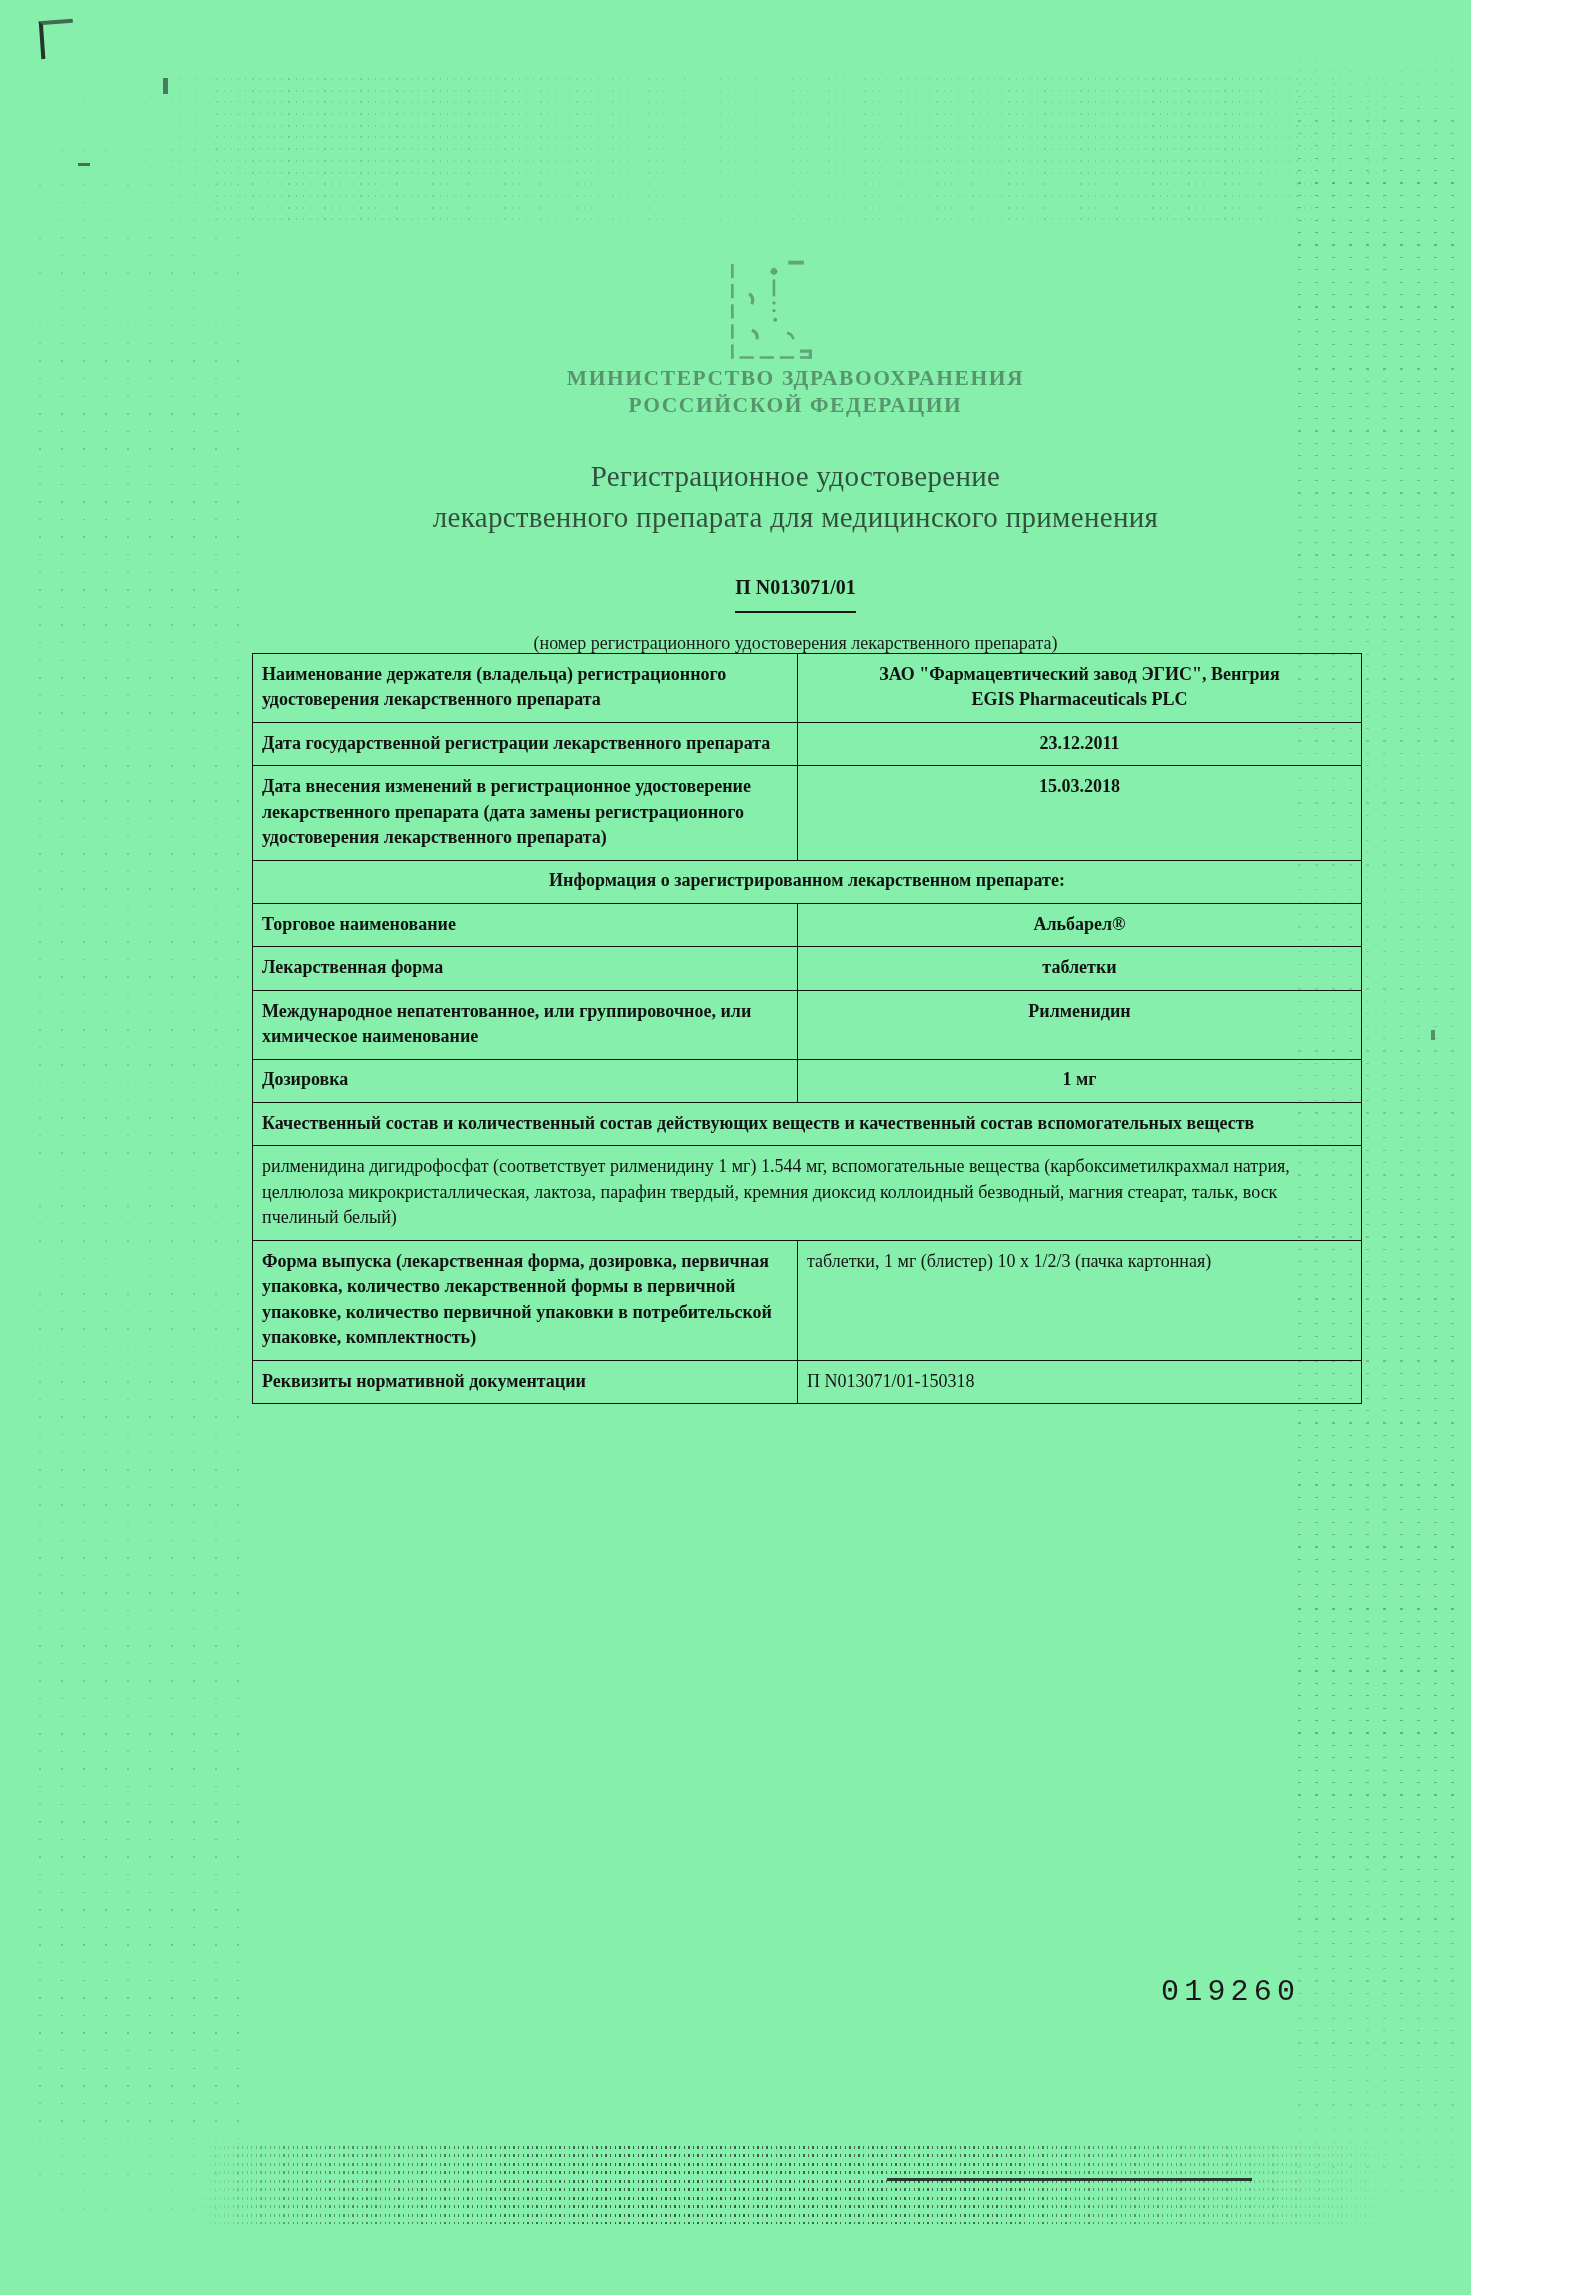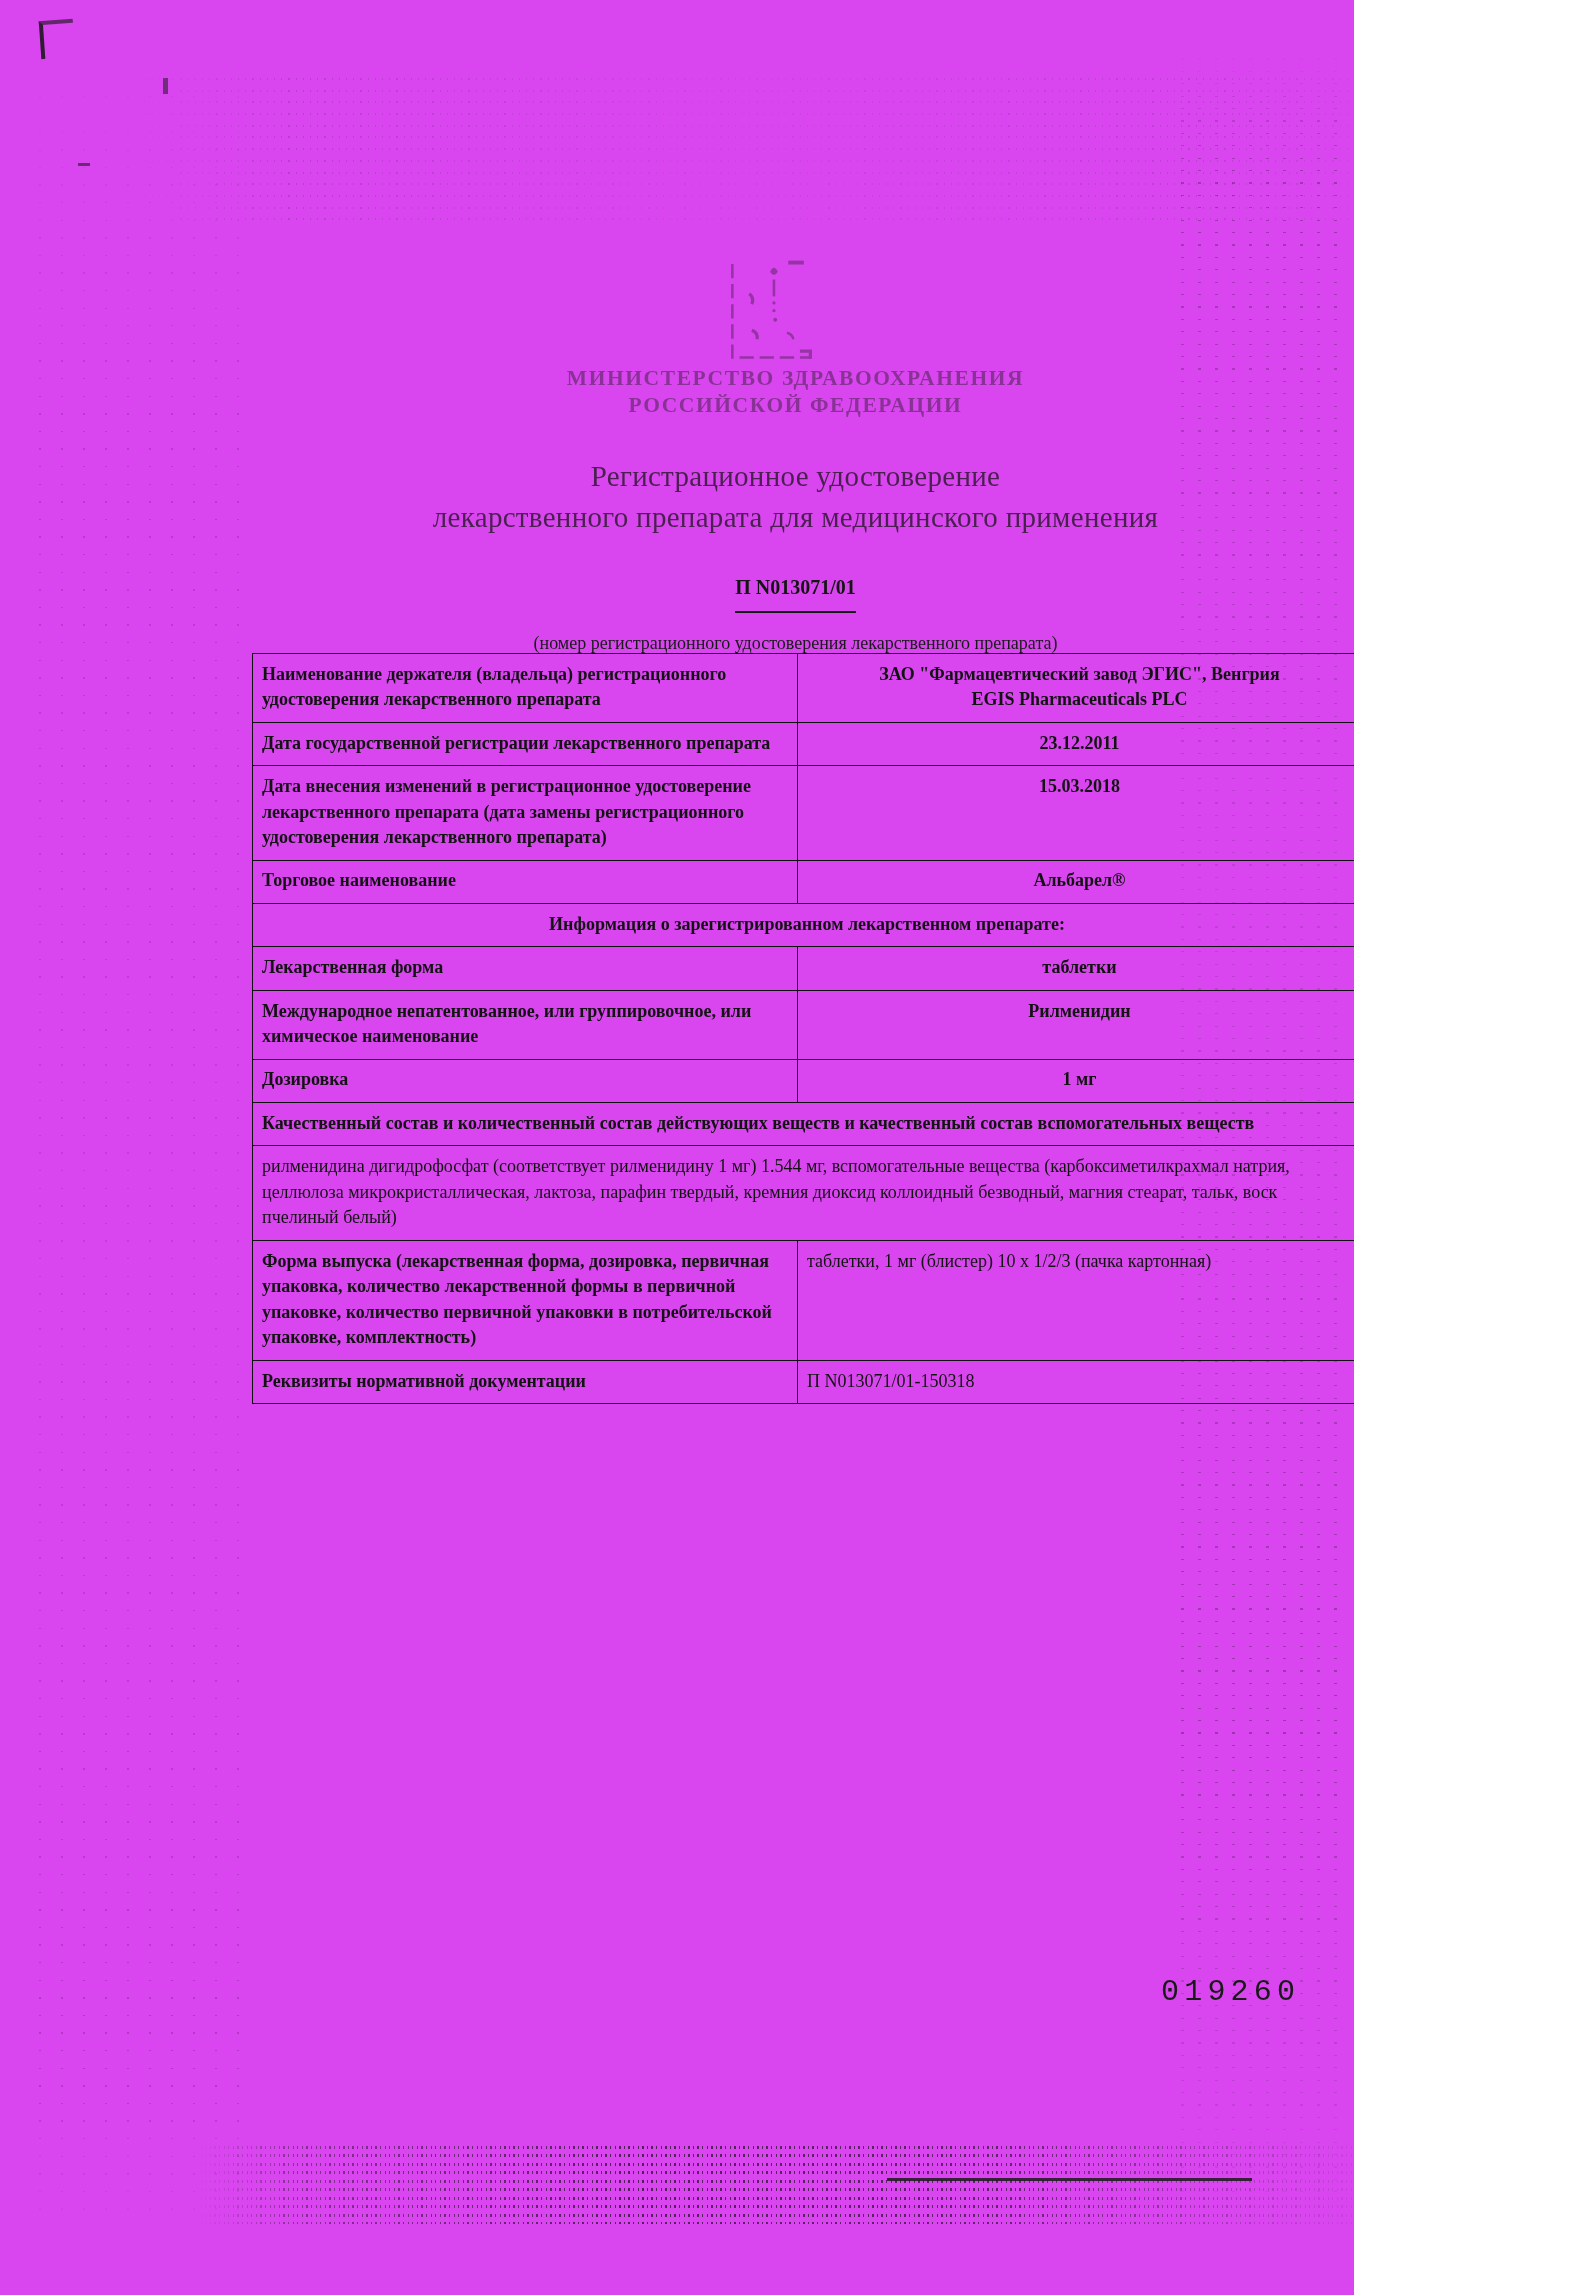--- a/index.html
+++ b/index.html
@@ -7,23 +7,23 @@
     padding: 0;
     background: #ffffff;
   }
   body {
     font-family: "Liberation Serif", "DejaVu Serif", serif;
     color: #111111;
   }
 
   #page {
     position: relative;
-    width: 1354px;
+    width: 1471px;
     height: 2295px;
-    background: #d946ef;
+    background: #86efac;
     overflow: hidden;
   }
 
   
   .noise {
     position: absolute;
     pointer-events: none;
     opacity: .85;
   }
   .noise-left {
@@ -298,27 +298,27 @@
         </tr>
         <tr>
           <td class="lab">Дата государственной регистрации лекарственного препарата</td>
           <td class="val">23.12.2011</td>
         </tr>
         <tr>
           <td class="lab">Дата внесения изменений в регистрационное удостоверение лекарственного препарата (дата замены регистрационного удостоверения лекарственного препарата)</td>
           <td class="val">15.03.2018</td>
         </tr>
         <tr>
+          <td class="section" colspan="2">Информация о зарегистрированном лекарственном препарате:</td>
+        </tr>
+        <tr>
           <td class="lab">Торговое наименование</td>
           <td class="val">Альбарел®</td>
         </tr>
         <tr>
-          <td class="section" colspan="2">Информация о зарегистрированном лекарственном препарате:</td>
-        </tr>
-        <tr>
           <td class="lab">Лекарственная форма</td>
           <td class="val">таблетки</td>
         </tr>
         <tr>
           <td class="lab">Международное непатентованное, или группировочное, или химическое наименование</td>
           <td class="val">Рилменидин</td>
         </tr>
         <tr>
           <td class="lab">Дозировка</td>
           <td class="val">1 мг</td>

